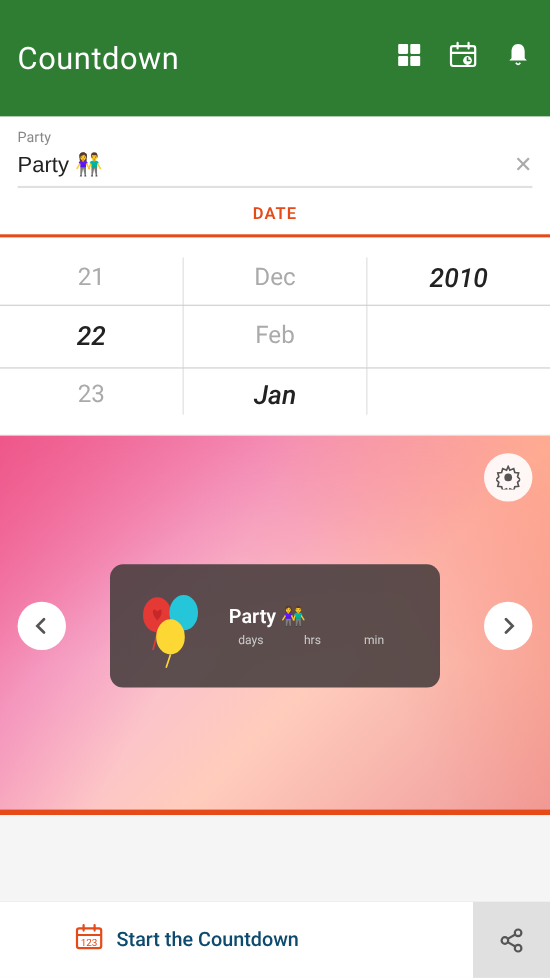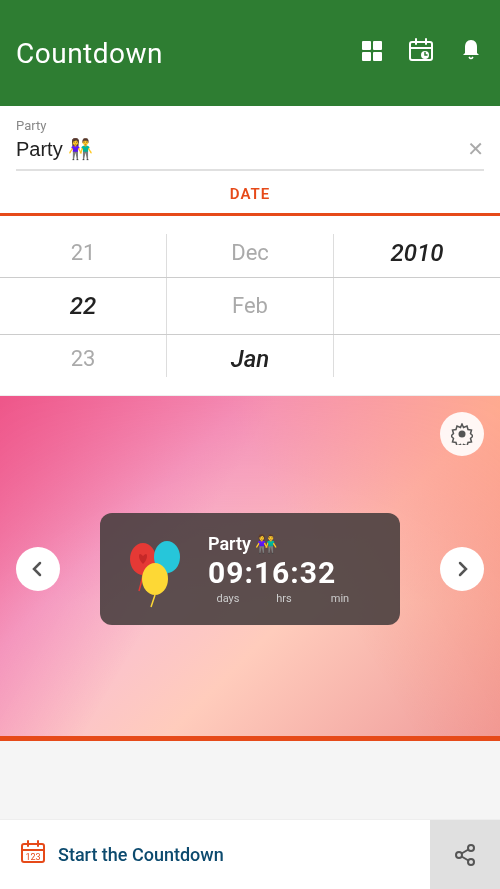--- a/index.html
+++ b/index.html
@@ -265,20 +265,21 @@
     .bottom-toolbar {
       position: absolute;
       bottom: 0;
       left: 0;
       right: 0;
       height: 70px;
       background: white;
       display: flex;
       align-items: center;
       border-top: 1px solid #eee;
+      padding-left: 48px;
     }
     .start-btn {
       flex: 1;
       display: flex;
       align-items: center;
       gap: 12px;
       padding: 0 20px;
       cursor: pointer;
       height: 100%;
     }
@@ -402,21 +403,20 @@
         <path d="M46 44 Q44 53 42 60" stroke="#26c6da" stroke-width="1.5" fill="none"></path>
 
         <ellipse cx="34" cy="50" rx="13" ry="16" fill="#fdd835"></ellipse>
         <path d="M34 66 Q32 72 30 78" stroke="#fdd835" stroke-width="1.5" fill="none"></path>
 
         <path d="M18 27 Q18 23 22 27 Q26 23 26 27 Q26 31 22 35 Q18 31 18 27Z" fill="#c62828"></path>
       </svg>
     </div>
     <div class="card-info">
       <div class="card-title">Party 👫</div>
-      <div class="card-time">09:16:32</div>
       <div class="card-labels">
         <span class="card-label">days</span>
         <span class="card-label">hrs</span>
         <span class="card-label">min</span>
       </div>
     </div>
   </div>
 
   <div class="nav-btn right">
     <svg width="16" height="16" viewBox="0 0 16 16" fill="#555">

